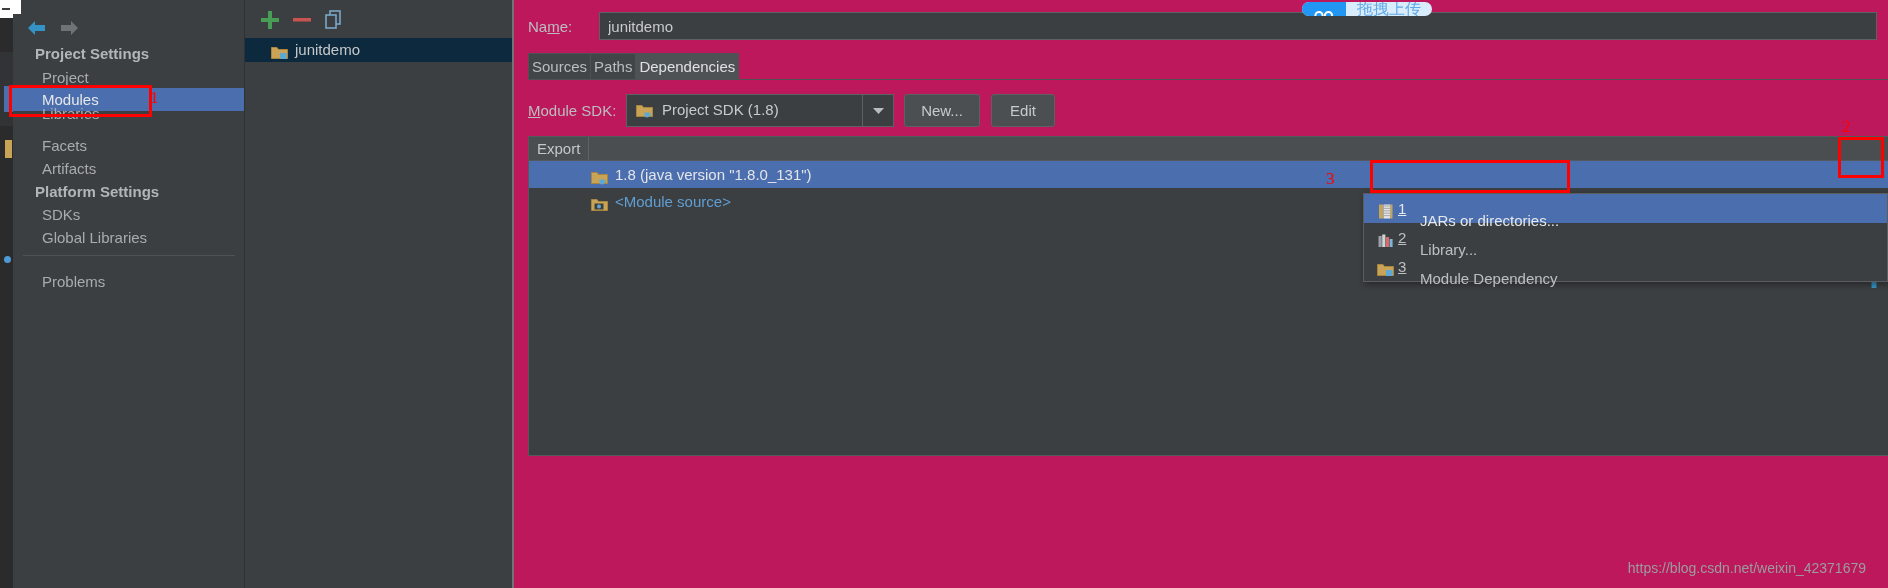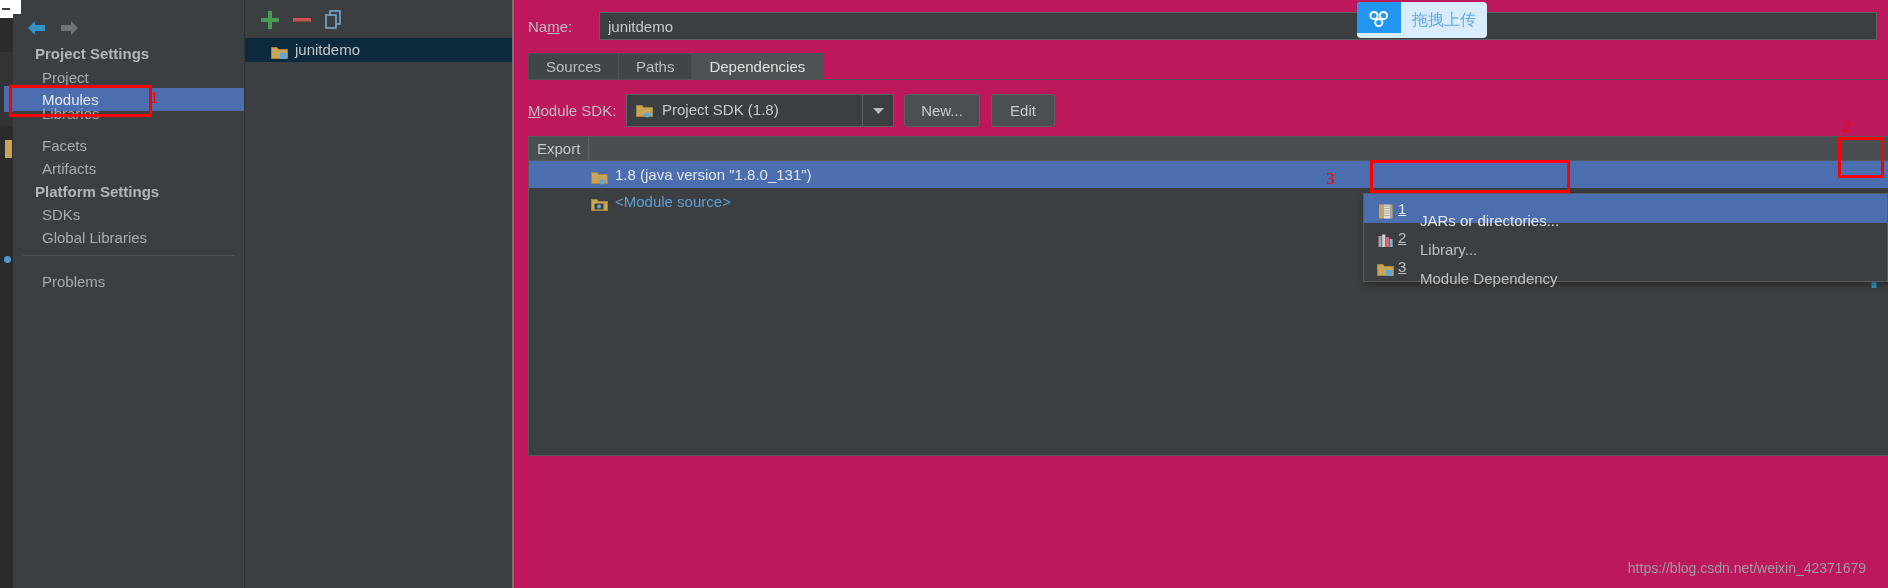--- a/index.html
+++ b/index.html
@@ -88,21 +88,21 @@
   .name-input {
     position: absolute; left: 85px; top: 12px; width: 1278px; height: 28px;
     background: #3c3f41; border: 1px solid #5e6164; color: #c8cbcd;
     font-size: 15px; font-family: "Liberation Sans", sans-serif;
     padding: 0 8px;
   }
 
   
   .tabs { position: absolute; left: 14px; top: 53px; height: 27px; display: flex; }
   .tab {
-    height: 27px; line-height: 26px; padding: 0 17px; font-size: 15px;
+    height: 27px; line-height: 26px; padding: 0 3px; font-size: 15px;
     color: #bbbec0; border: 1px solid #4f5254; border-bottom: none;
     background: #414547; margin-right: -1px; cursor: pointer; white-space: nowrap;
   }
   .tab.active { background: #4e5254; color: #dfe1e3; }
   .tabs-underline {
     position: absolute; left: 14px; top: 79px; width: 1362px; height: 1px; background: #4f5254;
   }
 
   
   .sdk-row { position: absolute; left: 0; top: 92px; width: 1376px; height: 40px; }
@@ -183,22 +183,22 @@
   .red-box {
     position: absolute; border: 3px solid #fe0000; z-index: 60; pointer-events: none;
   }
   .red-num {
     position: absolute; color: #fe0000; font-size: 17px;
     font-family: "Liberation Serif", serif; z-index: 61; pointer-events: none;
   }
 
   
   .upload-badge {
-    position: absolute; left: 1357px; top: 2px; width: 130px; height: 36px;
-    border-radius: 4px; overflow: hidden; z-index: 70; display: flex;
+    position: absolute; left: 1302px; top: 2px; width: 130px; height: 14px;
+    border-radius: 10px; overflow: hidden; z-index: 70; display: flex;
     background: #d9ecfb; cursor: pointer;
   }
   .upload-badge .ub-ic {
     width: 44px; height: 31px; background: #2196f3;
     display: flex; align-items: center; justify-content: center;
   }
   .upload-badge .ub-txt {
     flex: 1; display: flex; align-items: center; justify-content: center;
     color: #5fa8e8; font-size: 16px; font-family: "DejaVu Sans", sans-serif;
   }

